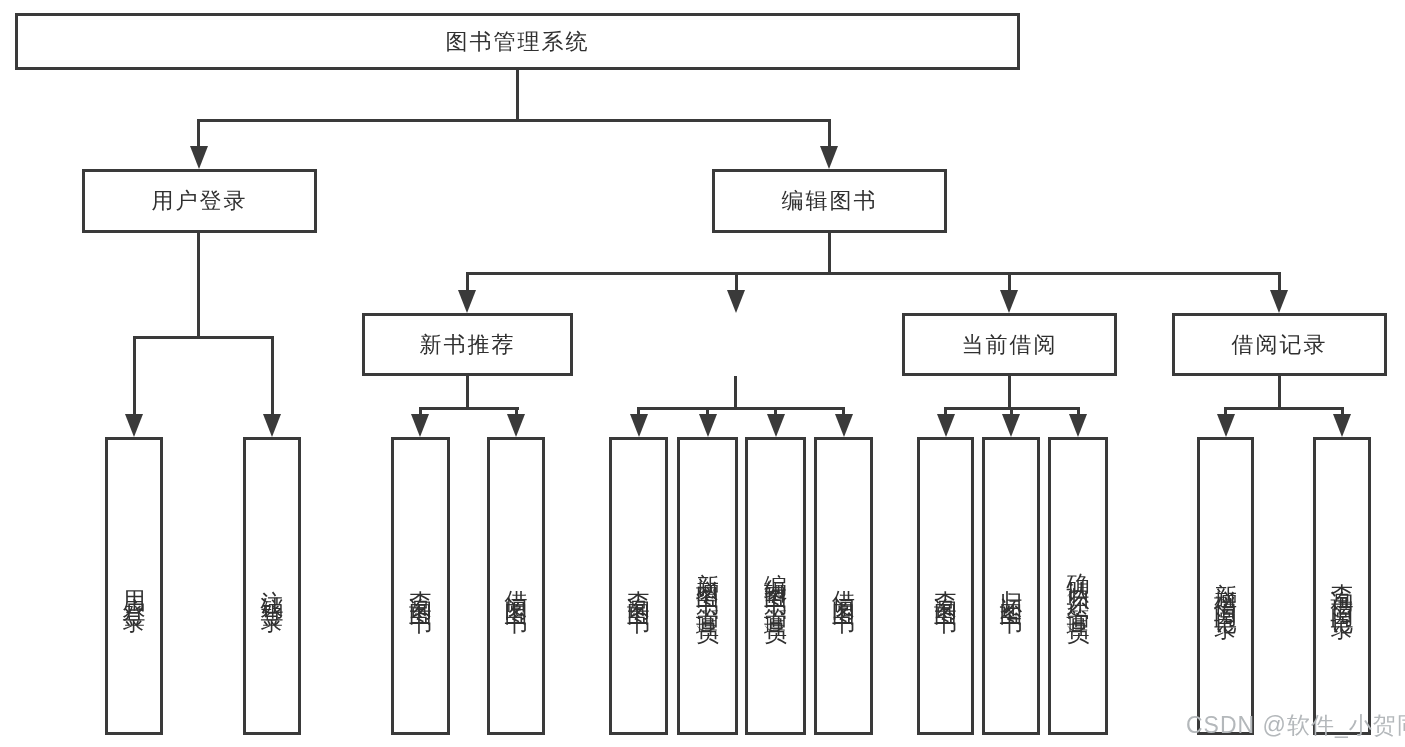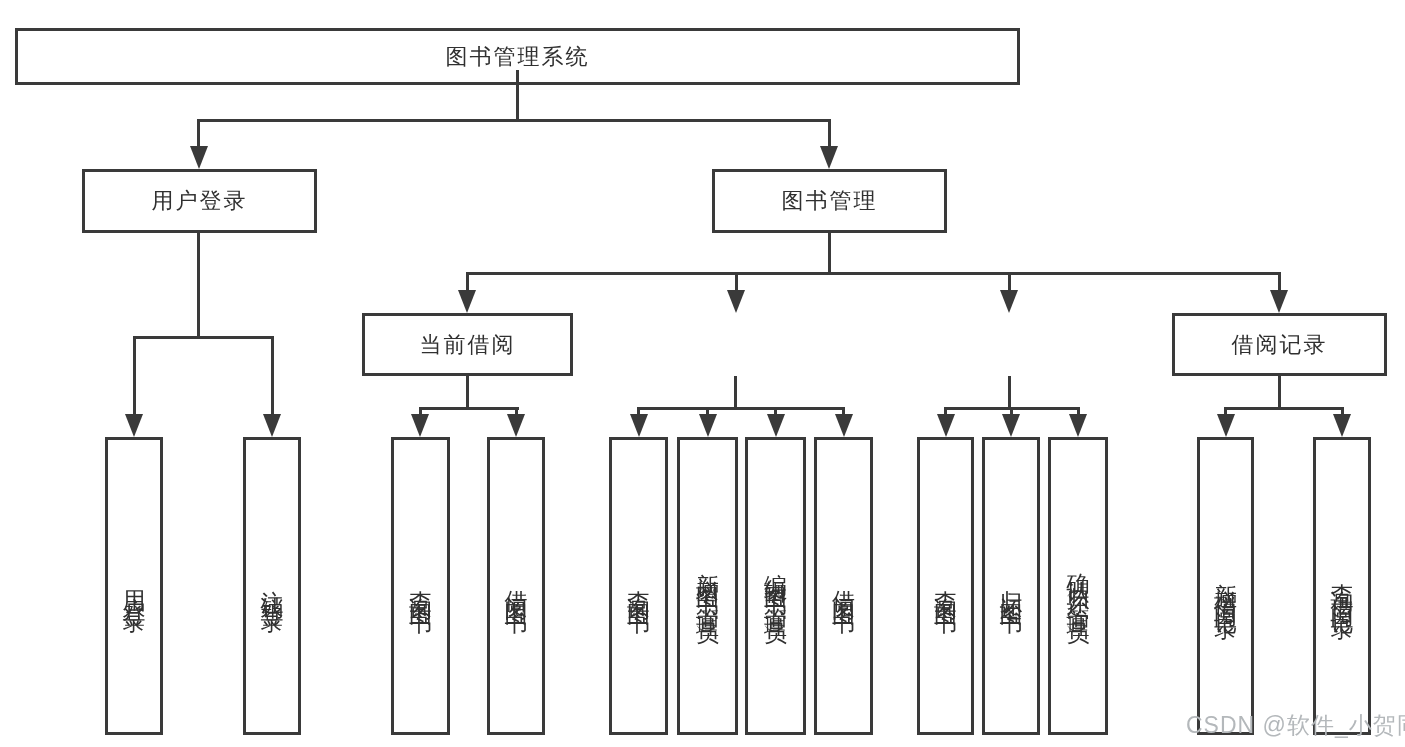--- a/index.html
+++ b/index.html
@@ -62,36 +62,36 @@
     color:#b4b8bb;
     letter-spacing:1px;
     white-space:nowrap;
   }
 </style>
 </head>
 <body>
 
 <div id="canvas">
 
-  <div class="node hnode" style="left:15px;top:13px;width:1005px;height:57px;margin-top:15px;">
+  <div class="node hnode" style="left:15px;top:13px;width:1005px;height:57px;">
     <span>图书管理系统</span>
   </div>
 
   <div class="vline" style="left:516px;top:70px;height:50px;"></div>
   <div class="hline" style="left:197px;top:119px;width:634px;"></div>
   <div class="vline" style="left:197px;top:119px;height:30px;"></div>
   <div class="vline" style="left:828px;top:119px;height:30px;"></div>
   <div class="arrow" style="left:190px;top:146px;"></div>
   <div class="arrow" style="left:820px;top:146px;"></div>
 
   <div class="node hnode" style="left:82px;top:169px;width:235px;height:64px;">
     <span>用户登录</span>
   </div>
   <div class="node hnode" style="left:712px;top:169px;width:235px;height:64px;">
-    <span>图书管理</span>
+    <span>编辑图书</span>
   </div>
 
   <div class="vline" style="left:197px;top:233px;height:104px;"></div>
   <div class="hline" style="left:133px;top:336px;width:141px;"></div>
   <div class="vline" style="left:133px;top:336px;height:80px;"></div>
   <div class="vline" style="left:271px;top:336px;height:80px;"></div>
   <div class="arrow" style="left:125px;top:414px;"></div>
   <div class="arrow" style="left:263px;top:414px;"></div>
 
   <div class="vline" style="left:828px;top:233px;height:41px;"></div>
@@ -99,20 +99,23 @@
   <div class="vline" style="left:466px;top:272px;height:20px;"></div>
   <div class="vline" style="left:735px;top:272px;height:20px;"></div>
   <div class="vline" style="left:1008px;top:272px;height:20px;"></div>
   <div class="vline" style="left:1278px;top:272px;height:20px;"></div>
   <div class="arrow" style="left:458px;top:290px;"></div>
   <div class="arrow" style="left:727px;top:290px;"></div>
   <div class="arrow" style="left:1000px;top:290px;"></div>
   <div class="arrow" style="left:1270px;top:290px;"></div>
 
   <div class="node hnode" style="left:362px;top:313px;width:211px;height:63px;">
+    <span>新书推荐</span>
+  </div>
+  <div class="node hnode" style="left:902px;top:313px;width:215px;height:63px;">
     <span>当前借阅</span>
   </div>
   <div class="node hnode" style="left:1172px;top:313px;width:215px;height:63px;justify-content:center;">
     <span>借阅记录</span>
   </div>
 
   <div class="vline" style="left:466px;top:376px;height:33px;"></div>
   <div class="hline" style="left:419px;top:407px;width:100px;"></div>
   <div class="vline" style="left:419px;top:407px;height:10px;"></div>
   <div class="vline" style="left:515px;top:407px;height:10px;"></div>

